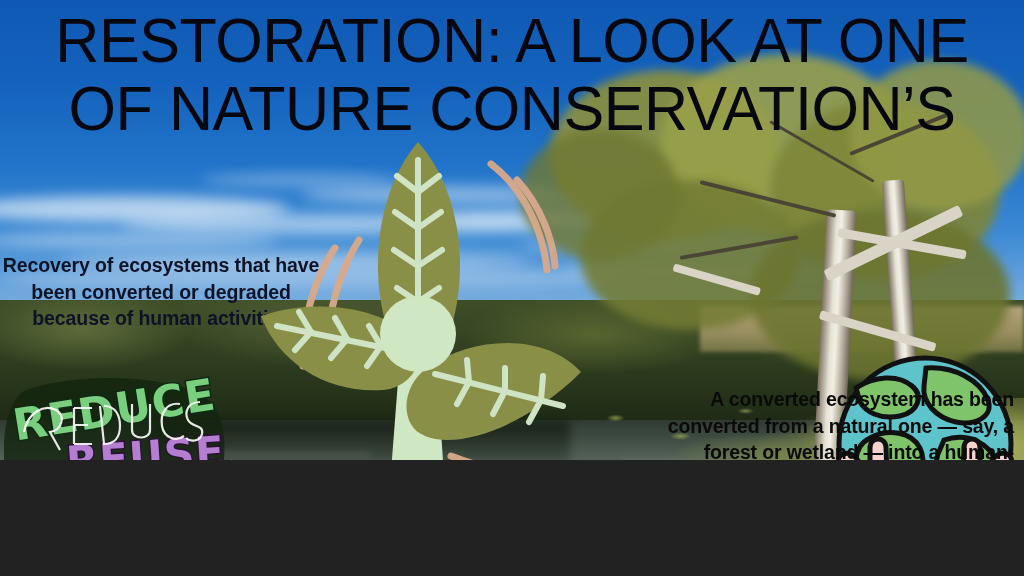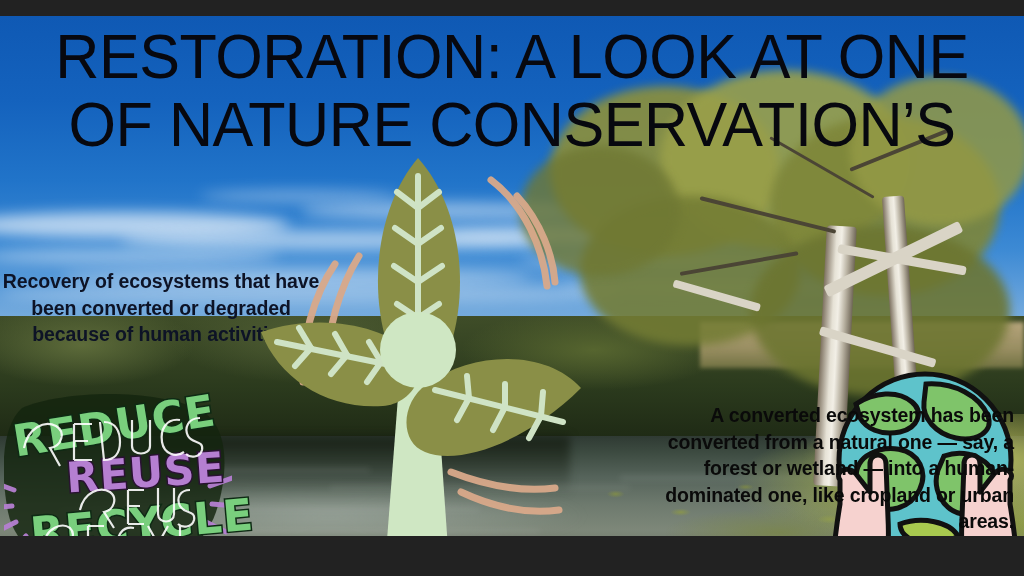--- a/index.html
+++ b/index.html
@@ -1,25 +1,24 @@
 <!DOCTYPE html>
 <html><head>
 <meta charset="utf-8">
 <title>Restoration Infographic</title>
 <style>
   html,body{margin:0;padding:0;background:#222;}
   body{font-family:"Liberation Sans","DejaVu Sans",sans-serif;}
 
   #poster{
     position:relative;
-    width:1024px;height:520px;
+    width:1024px;height:460px;
     overflow:hidden;
     background:#1560b8;
     user-select:none;
-    margin-top:16px;
   }
 
   
   .photo{position:absolute;inset:0;overflow:hidden;}
 
   
   .sky{
     position:absolute;left:0;top:0;width:100%;height:300px;
     background:linear-gradient(180deg,#0f59b4 0%,#1462bd 28%,#2174c9 55%,#3d8ad4 78%,#74aadd 100%);
   }

